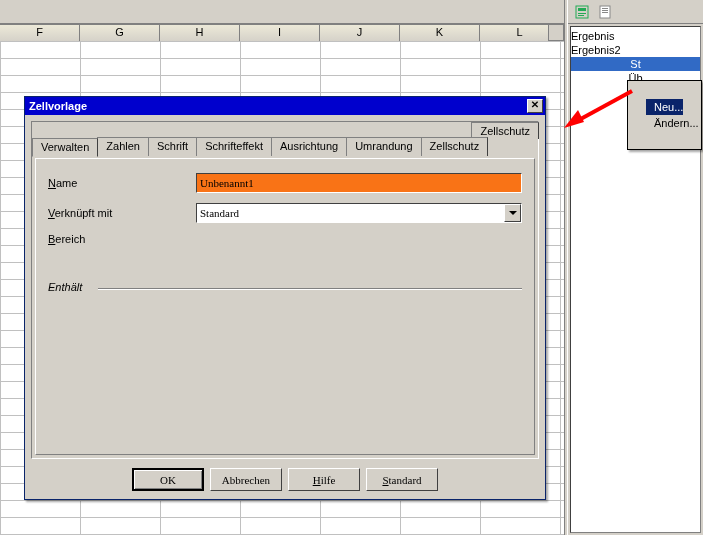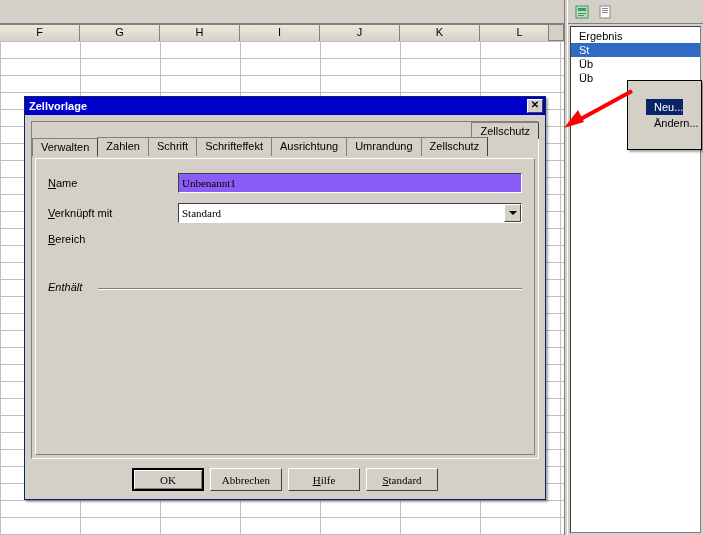--- a/index.html
+++ b/index.html
@@ -68,23 +68,23 @@
   }
   .tool-btn svg { display:block; }
   .style-list {
     position: absolute; left: 2px; right: 2px; top: 26px; bottom: 2px;
     background: #fff;
     border: 1px solid #808080;
     border-top-color:#404040; border-left-color:#404040;
     padding-top: 2px;
     font-size: 11px;
   }
-  .style-item { padding: 1px 8px; white-space: nowrap; }
+  .style-item { padding: 1px 0; white-space: nowrap; }
   .style-item.sel { background: #316ac5; color: #fff; }
-  .style-item.cut { overflow:hidden; }
+  .style-item.cut { overflow:hidden;text-align:center; }
 
   
   .ctx-menu {
     position: absolute;
     right: 1px; top: 80px;
     width: 75px;
     background: #d4d0c8;
     border: 1px solid #000;
     box-shadow: 2px 2px 2px rgba(0,0,0,.35);
     padding: 18px;
@@ -165,29 +165,29 @@
     border: 1px solid #808080;
     border-left-color:#fff; border-top-color:#fff;
     background: #d4d0c8;
     position: absolute;
     left: 3px; right: 3px; top: 36px; bottom: 3px;
     padding: 14px 12px;
   }
   .tabrow.back + .tabrow { position: relative; top: -1px; }
 
   .frow { display: flex; align-items: center; margin-bottom: 10px; }
-  .frow label { width: 130px; }
+  .frow label { width: 148px; }
   .frow label u { text-decoration: underline; }
   .text-input {
     flex: 1;
     height: 20px;
     border: 1px solid #808080;
     border-top-color:#404040; border-left-color:#404040;
     border-right-color:#fff; border-bottom-color:#fff;
-    background: #8b5cf6;
+    background: #f97316;
     padding: 0 3px;
     font: 11px Tahoma;
   }
   .select-wrap {
     flex: 1; position: relative;
   }
   .select-input {
     width: 100%;
     height: 20px;
     border: 1px solid #808080;
@@ -274,20 +274,21 @@
       <svg width="14" height="14">
           <rect x="2" y="1" width="10" height="12" fill="#fff" stroke="#888"></rect>
           <rect x="4" y="3" width="6" height="1" fill="#888"></rect>
           <rect x="4" y="5" width="6" height="1" fill="#888"></rect>
           <rect x="4" y="7" width="6" height="1" fill="#888"></rect>
         </svg>
     </div>
   </div>
   <div class="style-list">
     <div class="style-item">Ergebnis</div>
+    <div class="style-item">Ergebnis2</div>
     <div class="style-item sel cut">St</div>
     <div class="style-item cut">Üb</div>
     <div class="style-item cut">Üb</div>
   </div>
 </div>
 
 <div class="ctx-menu">
   <div class="ctx-item hi">Neu...</div>
   <div class="ctx-item">Ändern...</div>
 </div>

